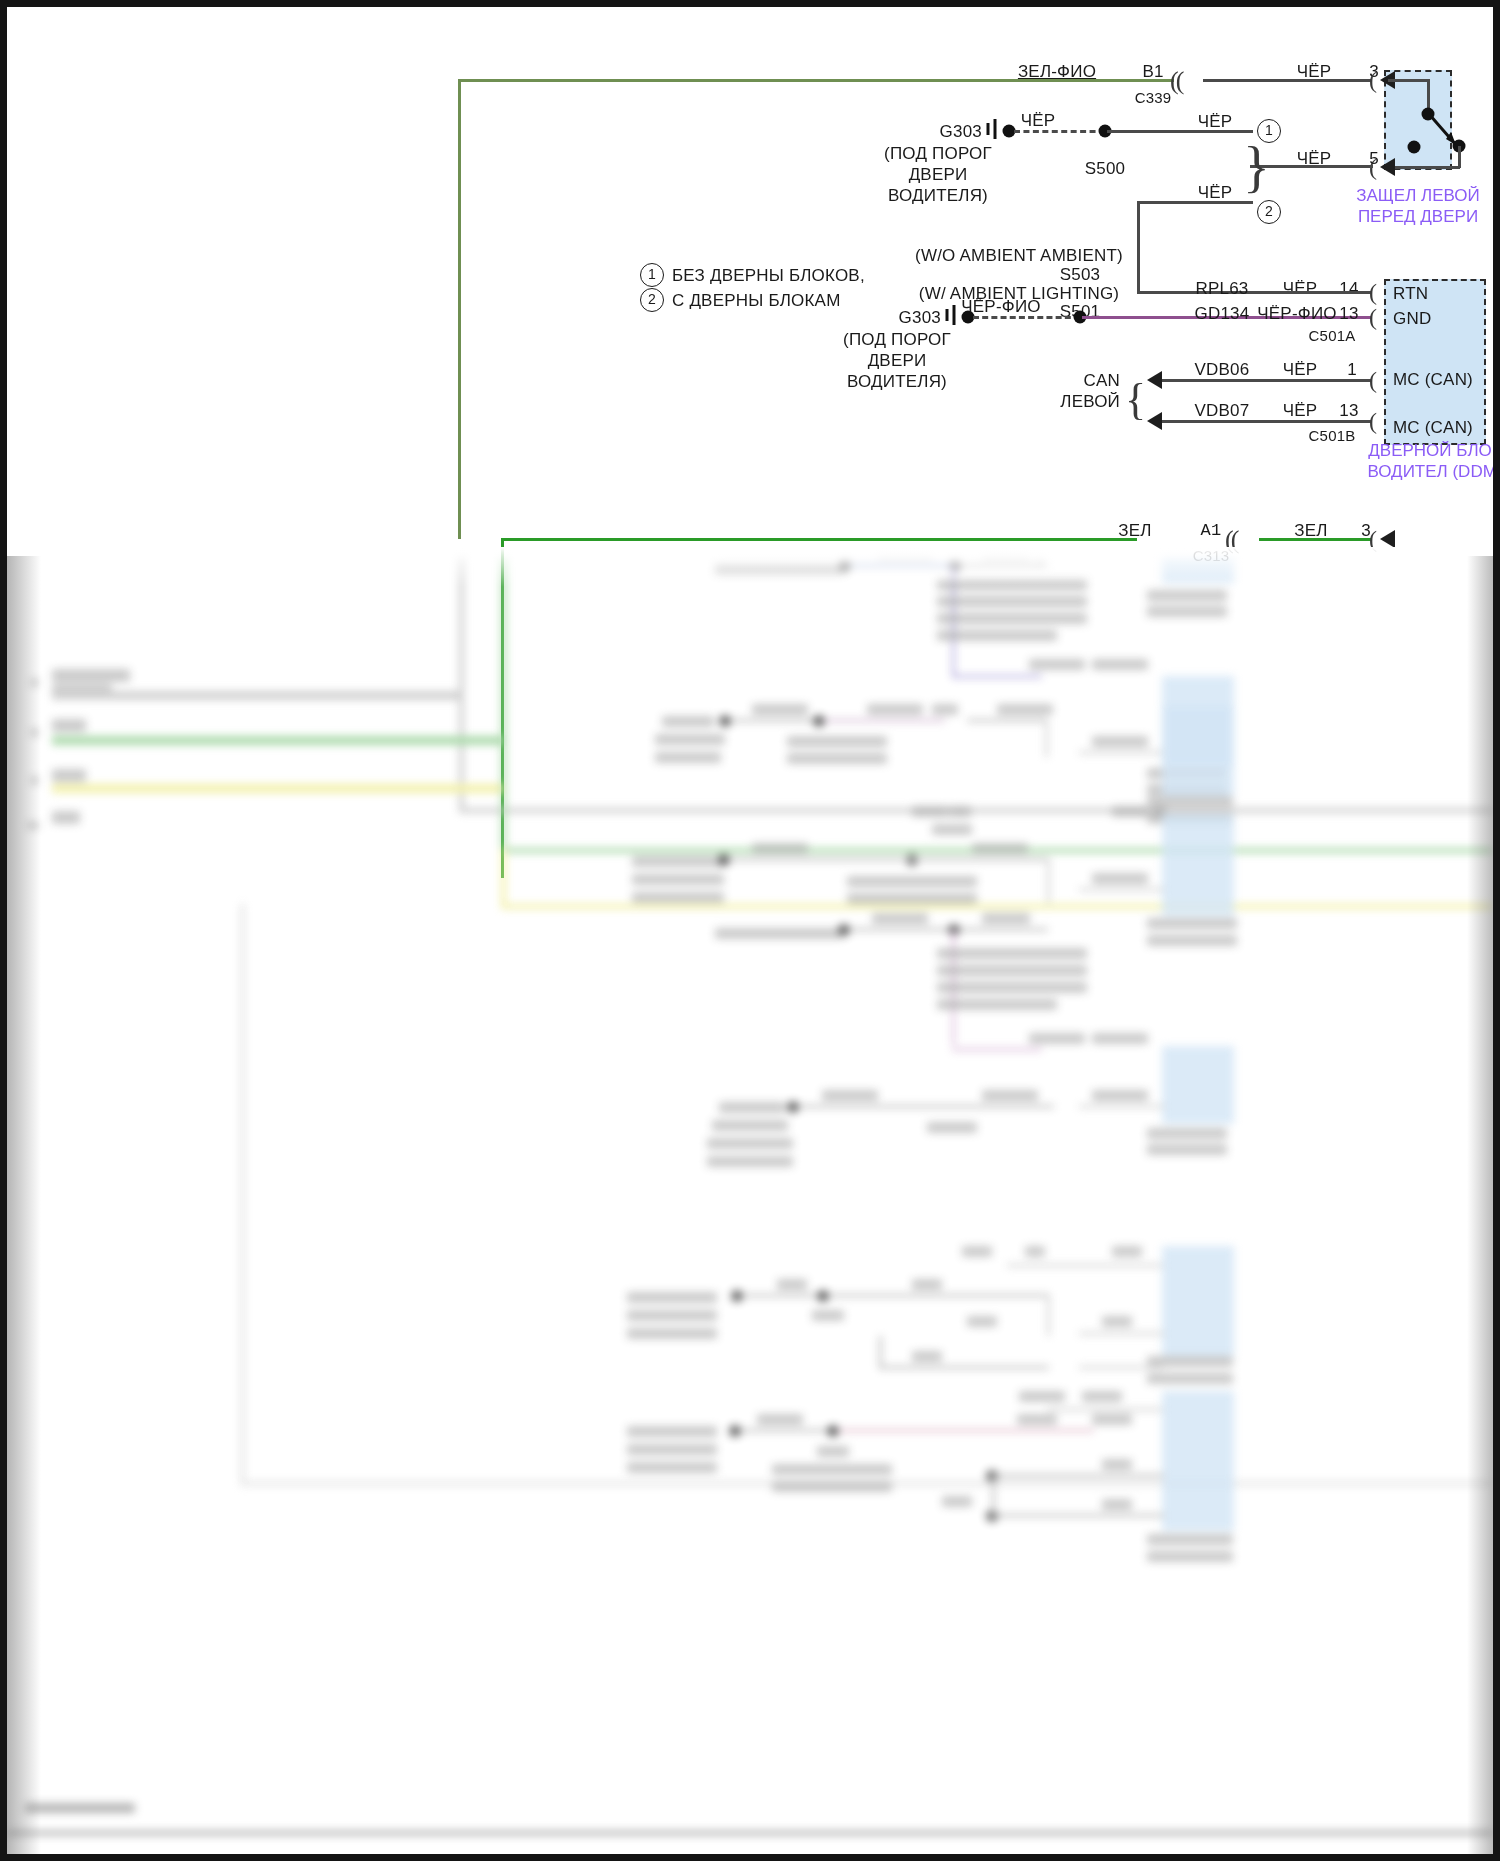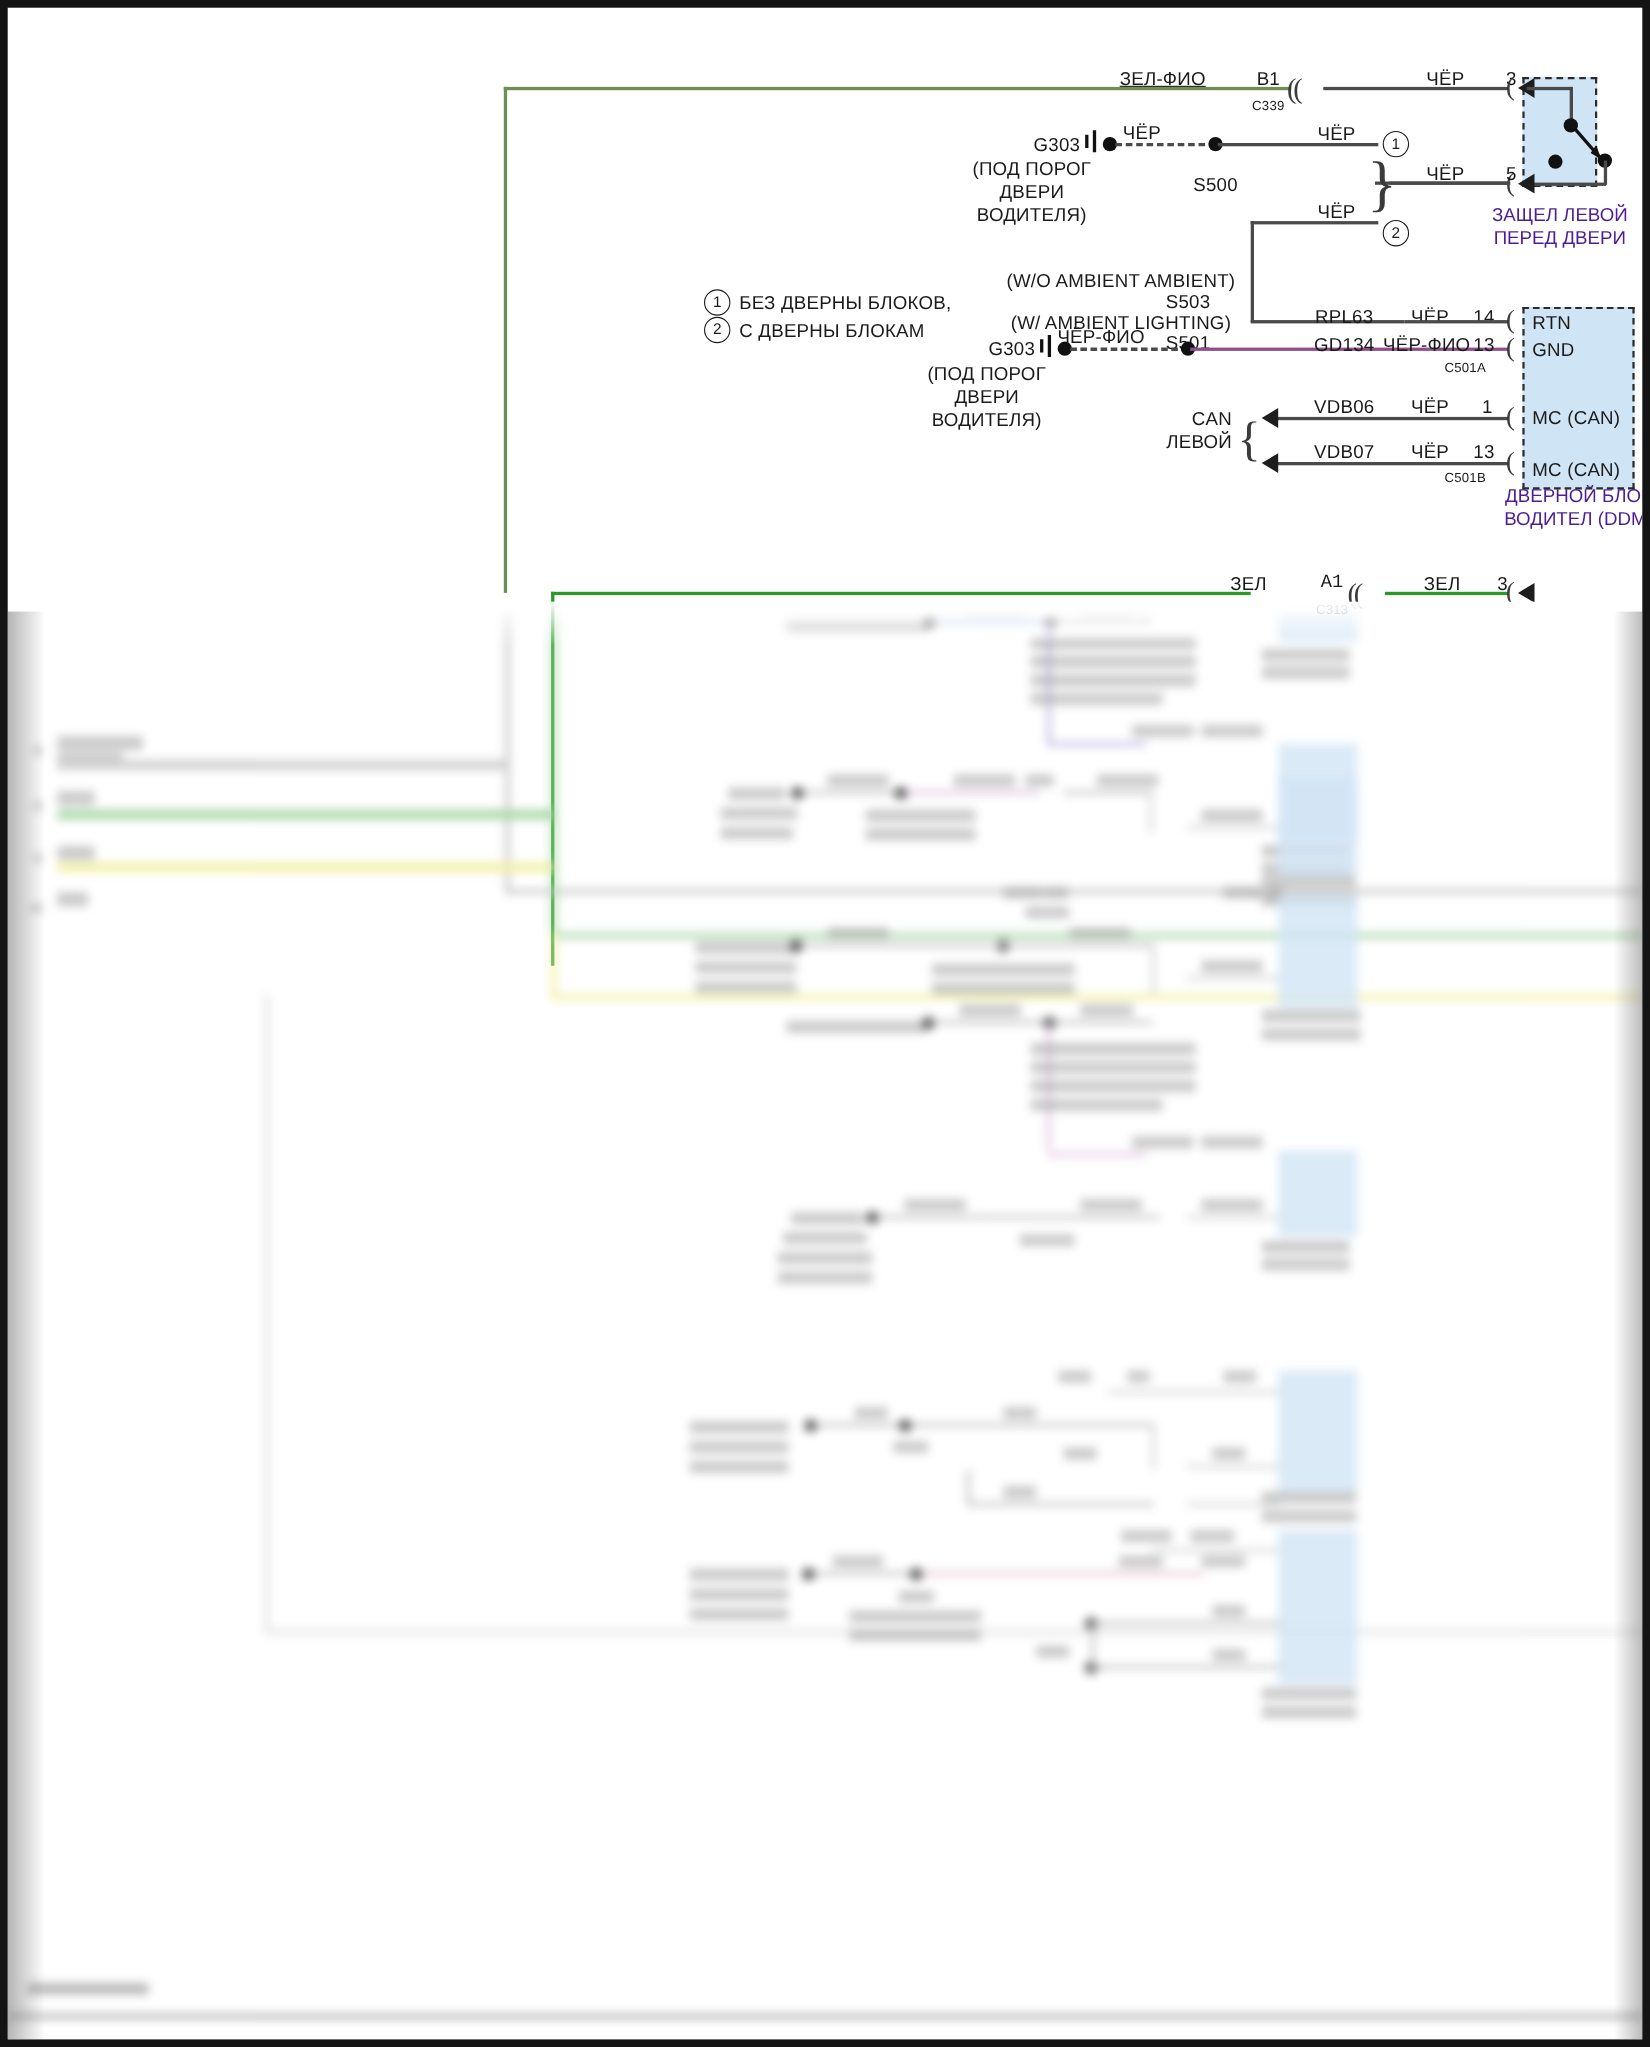--- a/index.html
+++ b/index.html
@@ -5,37 +5,37 @@
   html,body{margin:0;padding:0;background:#ffffff;}
   body{font-family:"Liberation Sans",sans-serif;}
   #page{position:relative;width:1500px;height:1861px;background:#ffffff;overflow:hidden;}
   
   #frame{position:absolute;left:0;top:0;width:1500px;height:1861px;box-sizing:border-box;border-left:7px solid #141414;border-top:7px solid #141414;border-right:7px solid #141414;border-bottom:7px solid #141414;pointer-events:none;}
   #sheet{position:absolute;left:7px;top:7px;width:1486px;height:1847px;background:#fff;overflow:hidden;}
 
   .t{position:absolute;white-space:nowrap;color:#1a1a1a;font-size:17px;line-height:1.18;letter-spacing:.2px;}
   .t.c{text-align:center;transform:translateX(-50%);}
   .t.r{text-align:right;transform:translateX(-100%);}
-  .t.sm{font-size:12px;}
+  .t.sm{font-size:15px;}
 
   .wire{position:absolute;background:#4a4a4a;}
   .wire.h{height:3px;}
   .wire.v{width:3px;}
   .wire.green{background:#2a9b28;}
   .wire.greenviolet{background:#6f8f52;}
   .wire.violet{background:#8e4f8e;}
 
   
   .dashw{position:absolute;height:0;border-top:3px dashed #4a4a4a;}
 
   .dot{position:absolute;width:13px;height:13px;border-radius:50%;background:#111;transform:translate(-50%,-50%);}
 
   
   .module{position:absolute;box-sizing:border-box;border:2px dashed #2b2b2b;background:#cfe4f5;}
-  .modlabel{position:absolute;text-align:center;font-size:17px;color:#4c1d95;line-height:1.2;white-space:nowrap;}
+  .modlabel{position:absolute;text-align:center;font-size:17px;color:#8b5cf6;line-height:1.2;white-space:nowrap;}
 
   
   .conn{position:absolute;font-size:26px;color:#3a3a3a;font-family:"Liberation Serif",serif;transform:translateY(-50%);letter-spacing:-3px;}
 
   
   .pin{position:absolute;font-size:24px;color:#3a3a3a;font-family:"Liberation Serif",serif;transform:translateY(-50%);}
 
   
   .circnum{position:absolute;width:22px;height:22px;border:1.6px solid #1b1b1b;border-radius:50%;font-size:14px;line-height:20px;text-align:center;color:#1b1b1b;transform:translate(-50%,-50%);}
 

